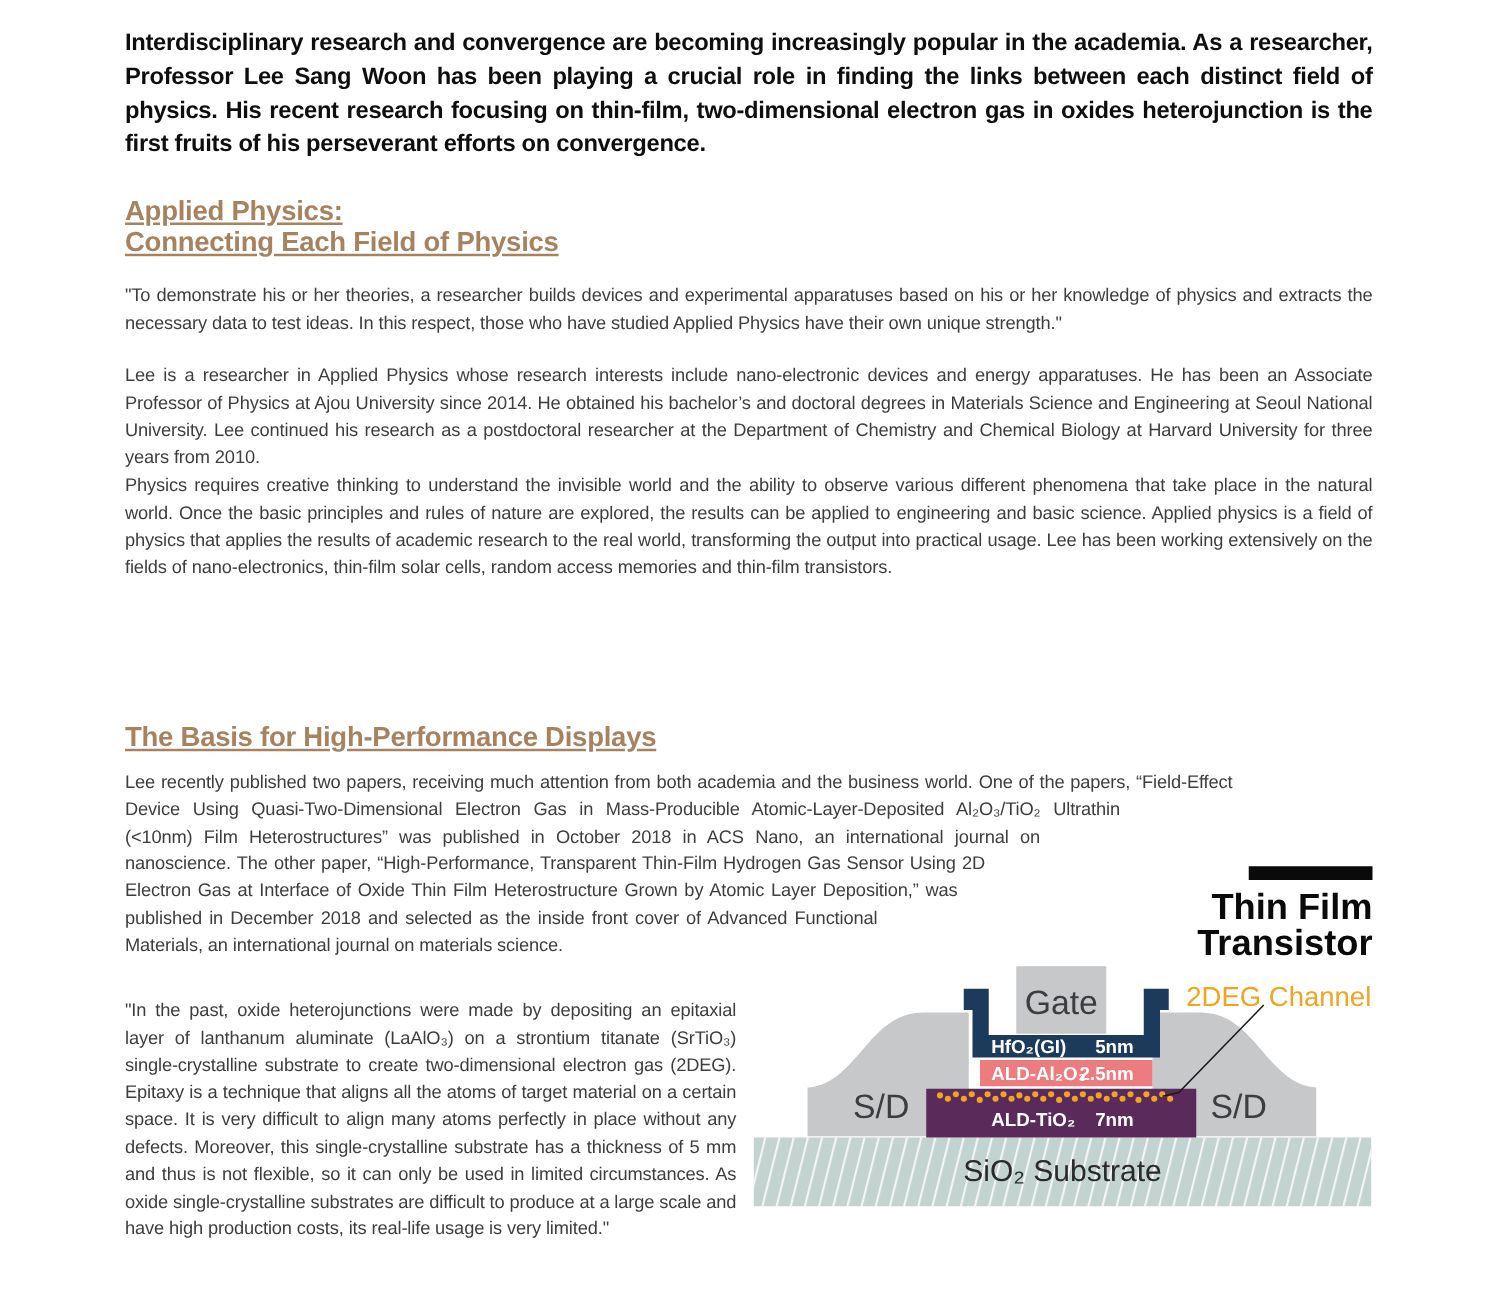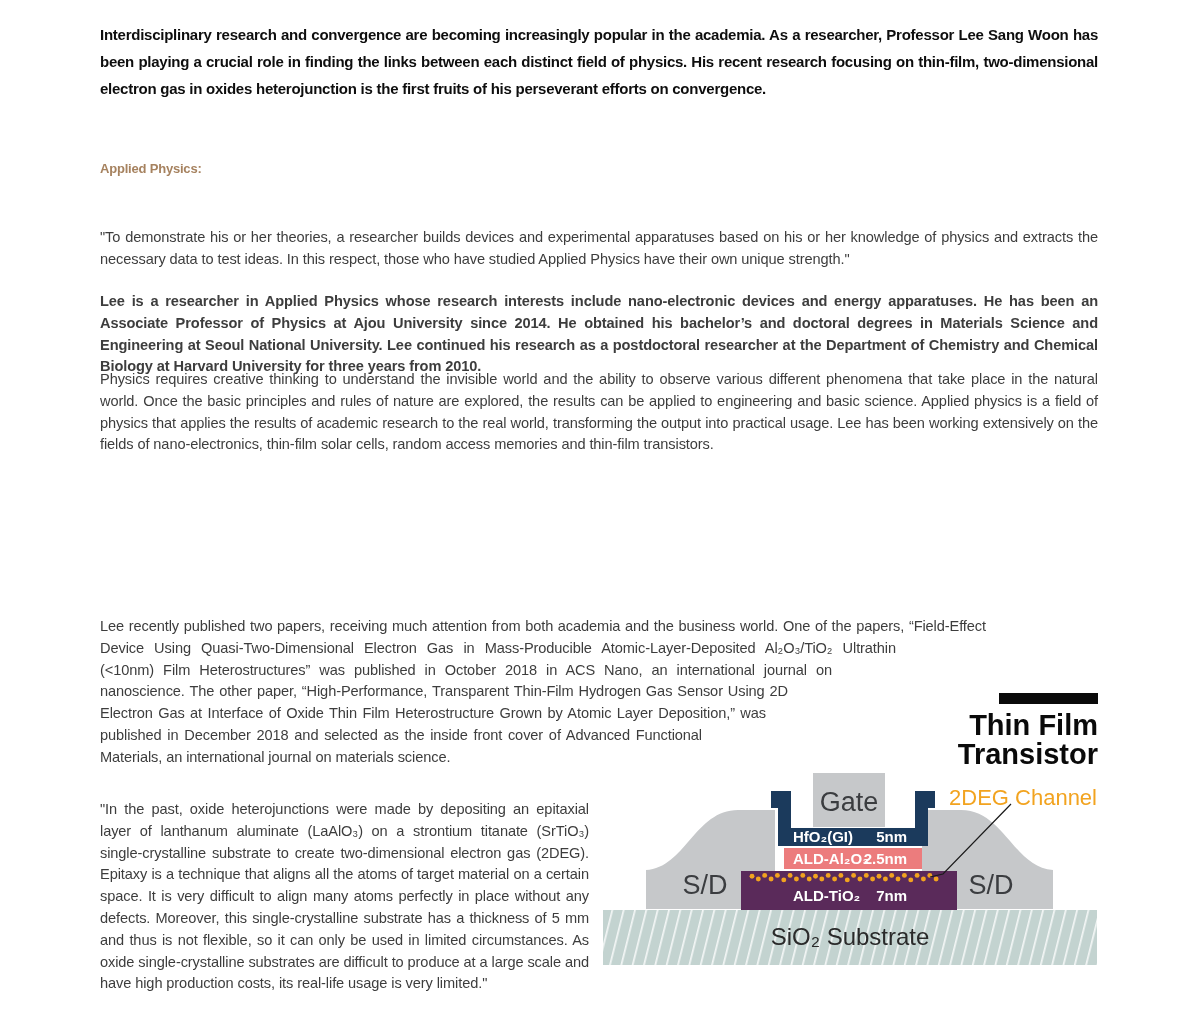--- a/index.html
+++ b/index.html
@@ -7,58 +7,60 @@
     position:relative; width:1200px; height:1032px; background:#ffffff;
     font-family:"Liberation Sans","DejaVu Sans",sans-serif; overflow:hidden;
   }
   .para {
     position:absolute; left:100px; width:998px;
     text-align:justify; color:#3d3d3d;
     font-size:14.6px; line-height:21.8px; letter-spacing:-0.1px;
   }
   .intro {
     top:21px; font-weight:bold; color:#0e0e0e;
-    font-size:15px; line-height:27px; letter-spacing:-0.25px;
+    font-size:19px; line-height:27px; letter-spacing:-0.25px;
   }
   .heading {
     position:absolute; left:100px; color:var(--accent_heading,#a6825f);
-    font-size:13px; line-height:25px; font-weight:bold; letter-spacing:-0.2px;
+    font-size:22px; line-height:25px; font-weight:bold; letter-spacing:-0.2px;text-decoration:underline;
   }
   .h1 { top:156px; }
   .h2 { top:577px; }
   .q1 { top:227px; }
-  .p2 { top:291px;font-weight:bold; }
-  .p3 { top:369px; }
+  .p2 { top:291px; }
+  .p3 { top:379px; }
   .p4 { top:616px; }
   .p5 { top:799px; width:489px; }
   .wrapstep { float:right; clear:right; height:22px; }
   .figure { position:absolute; left:600px; top:683px; width:500px; height:292px; }
   svg text { font-family:"Liberation Sans","DejaVu Sans",sans-serif; }
   .fig-title { font-size:29px; font-weight:bold; fill:#0a0a0a; }
   .fig-channel { font-size:22px; fill:var(--channel_orange,#f2a31f); }
   .fig-big { font-size:27px; fill:#3b3d40; }
   .fig-layer { font-size:15px; font-weight:bold; fill:#ffffff; }
   .fig-substrate-label { font-size:24px; fill:#2a2a2a; }
 </style>
 </head>
 <body>
 
 <div class="page">
 
   <div class="para intro">Interdisciplinary research and convergence are becoming increasingly popular in the academia. As a researcher, Professor Lee Sang Woon has been playing a crucial role in finding the links between each distinct field of physics. His recent research focusing on thin-film, two-dimensional electron gas in oxides heterojunction is the first fruits of his perseverant efforts on convergence.</div>
 
   <div class="heading h1">
     <div>Applied Physics:</div>
+    <div>Connecting Each Field of Physics</div>
   </div>
 
   <div class="para q1">"To demonstrate his or her theories, a researcher builds devices and experimental apparatuses based on his or her knowledge of physics and extracts the necessary data to test ideas. In this respect, those who have studied Applied Physics have their own unique strength."</div>
   <div class="para p2">Lee is a researcher in Applied Physics whose research interests include nano-electronic devices and energy apparatuses. He has been an Associate Professor of Physics at Ajou University since 2014. He obtained his bachelor’s and doctoral degrees in Materials Science and Engineering at Seoul National University. Lee continued his research as a postdoctoral researcher at the Department of Chemistry and Chemical Biology at Harvard University for three years from 2010.</div>
   <div class="para p3">Physics requires creative thinking to understand the invisible world and the ability to observe various different phenomena that take place in the natural world. Once the basic principles and rules of nature are explored, the results can be applied to engineering and basic science. Applied physics is a field of physics that applies the results of academic research to the real world, transforming the output into practical usage. Lee has been working extensively on the fields of nano-electronics, thin-film solar cells, random access memories and thin-film transistors.</div>
 
   <div class="heading h2">
+    <div>The Basis for High-Performance Displays</div>
   </div>
 
   <div class="para p4">
     <span class="wrapstep" style="width:112px"></span>
     <span class="wrapstep" style="width:202px"></span>
     <span class="wrapstep" style="width:266px"></span>
     <span class="wrapstep" style="width:310px"></span>
     <span class="wrapstep" style="width:332px"></span>
     <span class="wrapstep" style="width:396px"></span>
     <span>Lee recently published two papers, receiving much attention from both academia and the business world. One of the papers, “Field-Effect Device Using Quasi-Two-Dimensional Electron Gas in Mass-Producible Atomic-Layer-Deposited Al₂O₃/TiO₂ Ultrathin (&lt;10nm) Film Heterostructures” was published in October 2018 in ACS Nano, an international journal on nanoscience. The other paper, “High-Performance, Transparent Thin-Film Hydrogen Gas Sensor Using 2D Electron Gas at Interface of Oxide Thin Film Heterostructure Grown by Atomic Layer Deposition,” was published in December 2018 and selected as the inside front cover of Advanced Functional Materials, an international journal on materials science.</span>

